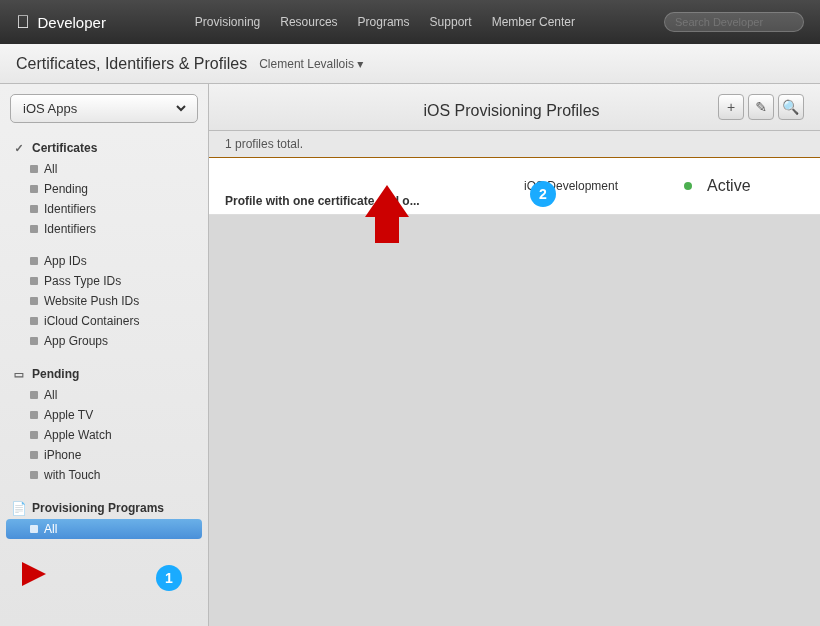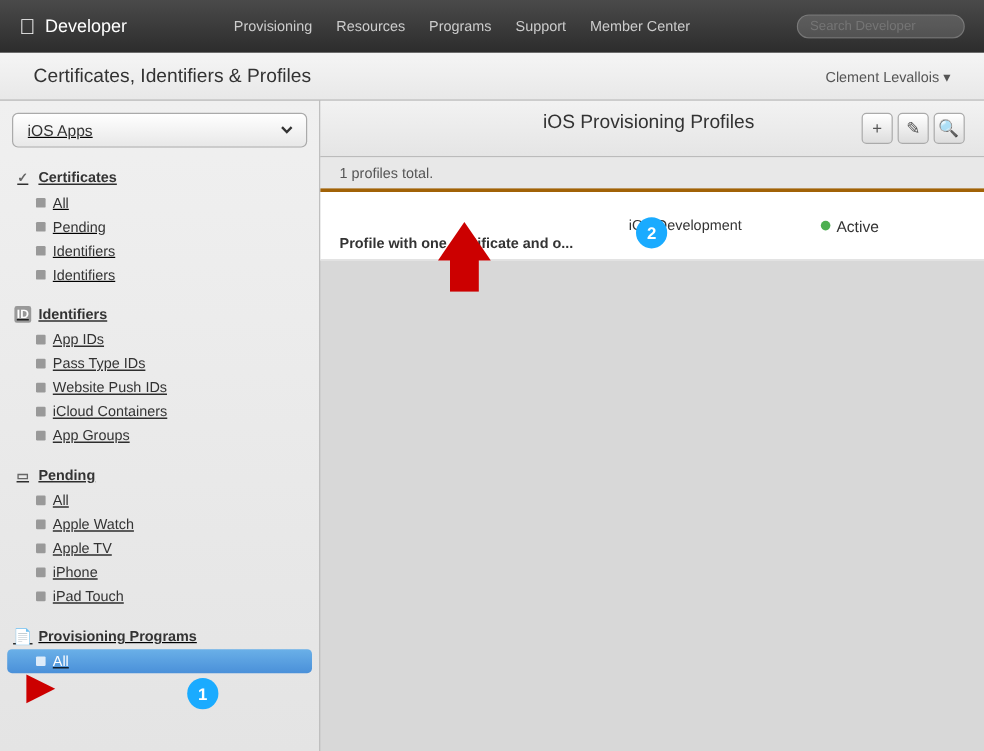--- a/index.html
+++ b/index.html
@@ -54,22 +54,22 @@
       width: 140px;
     }
 
     
     .sub-header {
       background: linear-gradient(to bottom, #f5f5f5, #e8e8e8);
       border-bottom: 1px solid #bbb;
       height: 40px;
       display: flex;
       align-items: center;
-      justify-content: space-between;
-      padding: 0 28px;
+      justify-content: flex-start;
+      padding: 0 16px;
     }
     .sub-header-title {
       font-size: 16px;
       font-weight: 500;
       color: #333;
     }
     .sub-header-user {
       font-size: 12px;
       color: #555;
       margin-left: 12px;
@@ -79,26 +79,25 @@
     }
 
     
     .main-layout {
       display: flex;
       height: calc(626px - 44px - 40px);
     }
 
     
     .sidebar {
-      width: 267px;
+      width: 209px;
       background: linear-gradient(to bottom, #f0f0f0, #e4e4e4);
       border-right: 1px solid #bbb;
       overflow-y: auto;
       flex-shrink: 0;
-      text-decoration: underline;
     }
     .sidebar-dropdown {
       margin: 10px 10px 8px 10px;
       display: flex;
       align-items: center;
       background: linear-gradient(to bottom, #fff, #e8e8e8);
       border: 1px solid #aaa;
       border-radius: 5px;
       padding: 5px 8px;
       cursor: pointer;
@@ -183,21 +182,21 @@
       flex: 1;
       background: #d8d8d8;
       display: flex;
       flex-direction: column;
     }
     .content-header {
       background: linear-gradient(to bottom, #f2f2f2, #e5e5e5);
       border-bottom: 1px solid #bbb;
       padding: 10px 16px;
       display: flex;
-      align-items: flex-start;
+      align-items: flex-end;
       justify-content: space-between;
     }
     .content-title {
       font-size: 16px;
       font-weight: 500;
       color: #333;
       flex: 1;
       text-align: center;
     }
     .content-toolbar {
@@ -213,21 +212,21 @@
       display: flex;
       align-items: center;
       justify-content: center;
       cursor: pointer;
       font-size: 14px;
       color: #555;
     }
 
     .content-count {
       background: #e8e8e8;
-      border-bottom: 3px solid #a16207;
+      border-bottom: 1px solid #a16207;
       padding: 6px 16px;
       font-size: 12px;
       color: #555;
     }
 
     .table-header {
       display: grid;
       grid-template-columns: 1fr 160px 120px;
       background: linear-gradient(to bottom, #e8e8e8, #d8d8d8);
       border-bottom: 1px solid #bbb;
@@ -256,22 +255,22 @@
       color: #333;
       margin-top: 30px;
     }
     .row-type {
       font-size: 12px;
       color: #333;
     }
     .row-status {
       display: flex;
       align-items: center;
-      gap: 5px;
-      font-size: 13px;
+      gap: 15px;
+      font-size: 16px;
       color: #333;
     }
     .status-dot {
       width: 8px;
       height: 8px;
       border-radius: 50%;
       background: #4caf50;
       flex-shrink: 0;
     }
 
@@ -369,24 +368,20 @@
         <span class="bullet"></span>
         <span>Identifiers</span>
       </div>
       <div class="sidebar-item">
         <span class="bullet"></span>
         <span>Identifiers</span>
       </div>
     </div>
 
     <div class="sidebar-section">
-      <div class="sidebar-section-header">
-        <span class="sidebar-section-icon" style="font-size:10px;background:#999;color:#fff;width:14px;height:14px;border-radius:2px;display:flex;align-items:center;justify-content:center;">ID</span>
-        <span>Identifiers</span>
-      </div>
       <div class="sidebar-item">
         <span class="bullet"></span>
         <span>App IDs</span>
       </div>
       <div class="sidebar-item">
         <span class="bullet"></span>
         <span>Pass Type IDs</span>
       </div>
       <div class="sidebar-item">
         <span class="bullet"></span>
@@ -406,33 +401,33 @@
       <div class="sidebar-section-header">
         <span class="sidebar-section-icon">▭</span>
         <span>Pending</span>
       </div>
       <div class="sidebar-item">
         <span class="bullet"></span>
         <span>All</span>
       </div>
       <div class="sidebar-item">
         <span class="bullet"></span>
+        <span>Apple TV</span>
+      </div>
+      <div class="sidebar-item">
+        <span class="bullet"></span>
         <span>Apple Watch</span>
       </div>
       <div class="sidebar-item">
         <span class="bullet"></span>
-        <span>Apple TV</span>
-      </div>
-      <div class="sidebar-item">
-        <span class="bullet"></span>
         <span>iPhone</span>
       </div>
       <div class="sidebar-item">
         <span class="bullet"></span>
-        <span>iPad Touch</span>
+        <span>with Touch</span>
       </div>
     </div>
 
     <div class="sidebar-section">
       <div class="sidebar-provisioning-header">
         <span class="sidebar-section-icon" style="font-size:13px;">📄</span>
         <span>Provisioning Programs</span>
       </div>
       <div class="sidebar-item active">
         <span class="bullet"></span>

